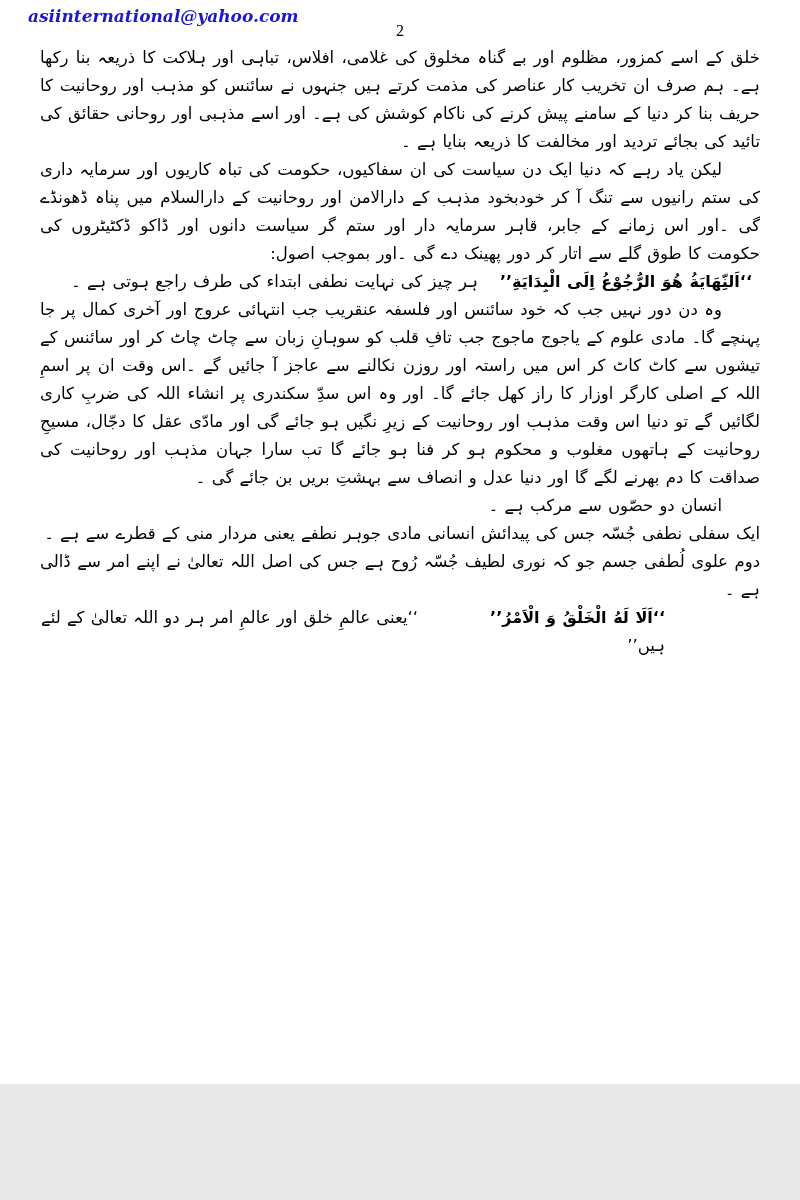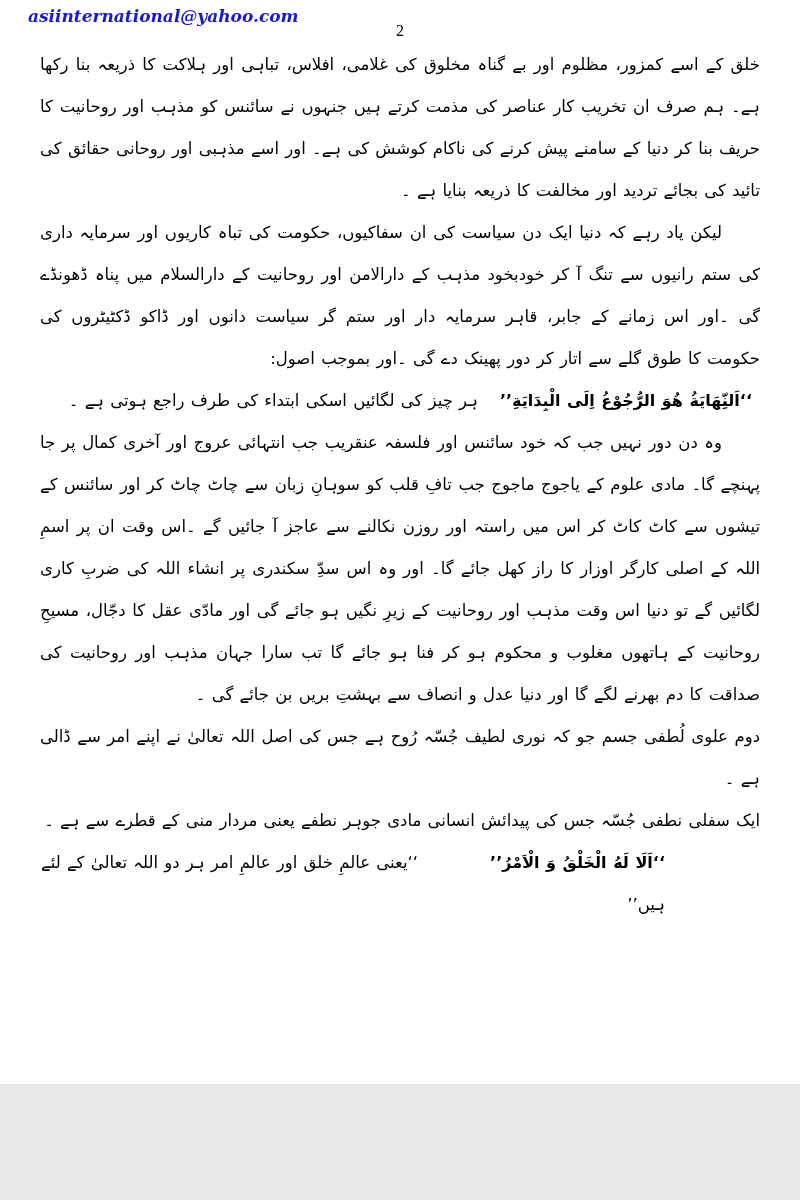--- a/index.html
+++ b/index.html
@@ -39,21 +39,21 @@
   .body-text {
     position: absolute;
     top: 44px;
     left: 40px;
     right: 40px;
     height: 1098px;
     overflow: hidden;
     direction: rtl;
     text-align: justify;
     font-size: 16.5px;
-    line-height: 42px;
+    line-height: 28px;
     word-spacing: 1px;
   }
   .body-text p { margin: 0; }
   .ind { text-indent: 38px; }
   .qar {
     font-weight: bold;
     font-size: 16px;
   }
   .qrow1 { text-align: right; text-align-last: right; padding-right: 8px; }
   .qrow2 { text-align: right; text-align-last: right; padding-right: 95px; }
@@ -96,29 +96,30 @@
   <a class="top-email">asiinternational@yahoo.com</a>
 
   <div class="page-num">2</div>
 
   <div class="body-text">
 
     <p>خلق کے اسے کمزور، مظلوم اور بے گناہ مخلوق کی غلامی، افلاس، تباہی اور ہلاکت کا ذریعہ بنا رکھا ہے۔ ہم صرف ان تخریب کار عناصر کی مذمت کرتے ہیں جنہوں نے سائنس کو مذہب اور روحانیت کا حریف بنا کر دنیا کے سامنے پیش کرنے کی ناکام کوشش کی ہے۔ اور اسے مذہبی اور روحانی حقائق کی تائید کی بجائے تردید اور مخالفت کا ذریعہ بنایا ہے ۔</p>
 
     <p class="ind">لیکن یاد رہے کہ دنیا ایک دن سیاست کی ان سفاکیوں، حکومت کی تباہ کاریوں اور سرمایہ داری کی ستم رانیوں سے تنگ آ کر خودبخود مذہب کے دارالامن اور روحانیت کے دارالسلام میں پناہ ڈھونڈے گی ۔اور اس زمانے کے جابر، قاہر سرمایہ دار اور ستم گر سیاست دانوں اور ڈاکو ڈکٹیٹروں کی حکومت کا طوق گلے سے اتار کر دور پھینک دے گی ۔اور بموجب اصول:</p>
 
-    <p class="qrow1"><span class="qar">‘‘اَلنِّهَایَةُ هُوَ الرُّجُوْعُ اِلَی الْبِدَایَةِ’’</span><span class="gap-sm"></span><span>ہر چیز کی لگائیں اسکی ابتداء کی طرف راجع ہوتی ہے ۔</span></p>
+    <p class="qrow1"><span class="qar">‘‘اَلنِّهَایَةُ هُوَ الرُّجُوْعُ اِلَی الْبِدَایَةِ’’</span><span class="gap-sm"></span><span>ہر چیز کی نہایت نطفی ابتداء کی طرف راجع ہوتی ہے ۔</span></p>
 
 
     <p class="ind">وہ دن دور نہیں جب کہ خود سائنس اور فلسفہ عنقریب جب انتہائی عروج اور آخری کمال پر جا پہنچے گا۔ مادی علوم کے یاجوج ماجوج جب تافِ قلب کو سوہانِ زبان سے چاٹ چاٹ کر اور سائنس کے تیشوں سے کاٹ کاٹ کر اس میں راستہ اور روزن نکالنے سے عاجز آ جائیں گے ۔اس وقت ان پر اسمِ اللہ کے اصلی کارگر اوزار کا راز کھل جائے گا۔ اور وہ اس سدِّ سکندری پر انشاء اللہ کی ضربِ کاری لگائیں گے تو دنیا اس وقت مذہب اور روحانیت کے زیرِ نگیں ہو جائے گی اور مادّی عقل کا دجّال، مسیحِ روحانیت کے ہاتھوں مغلوب و محکوم ہو کر فنا ہو جائے گا تب سارا جہان مذہب اور روحانیت کی صداقت کا دم بھرنے لگے گا اور دنیا عدل و انصاف سے بہشتِ بریں بن جائے گی ۔</p>
 
+    <p class="ind">انسان دو حصّوں سے مرکب ہے ۔</p>
+
+    <p>ایک سفلی نطفی جُسّہ جس کی پیدائش انسانی مادی جوہر نطفے یعنی مردار منی کے قطرے سے ہے ۔</p>
 
     <p>دوم علوی لُطفی جسم جو کہ نوری لطیف جُسّہ رُوح ہے جس کی اصل اللہ تعالیٰ نے اپنے امر سے ڈالی ہے ۔</p>
-
-    <p>ایک سفلی نطفی جُسّہ جس کی پیدائش انسانی مادی جوہر نطفے یعنی مردار منی کے قطرے سے ہے ۔</p>
 
 
     <p class="qrow2"><span class="qar">‘‘اَلَا لَهُ الْخَلْقُ وَ الْاَمْرُ’’</span><span class="gap-lg"></span><span>‘‘یعنی عالمِ خلق اور عالمِ امر ہر دو اللہ تعالیٰ کے لئے ہیں’’</span></p>
 
   </div>
 
   <div class="footer">
     <a class="footer-email">asiinternational@yahoo.com</a>
     <a class="footer-url">http://asiinternationals.com</a>
   </div>

